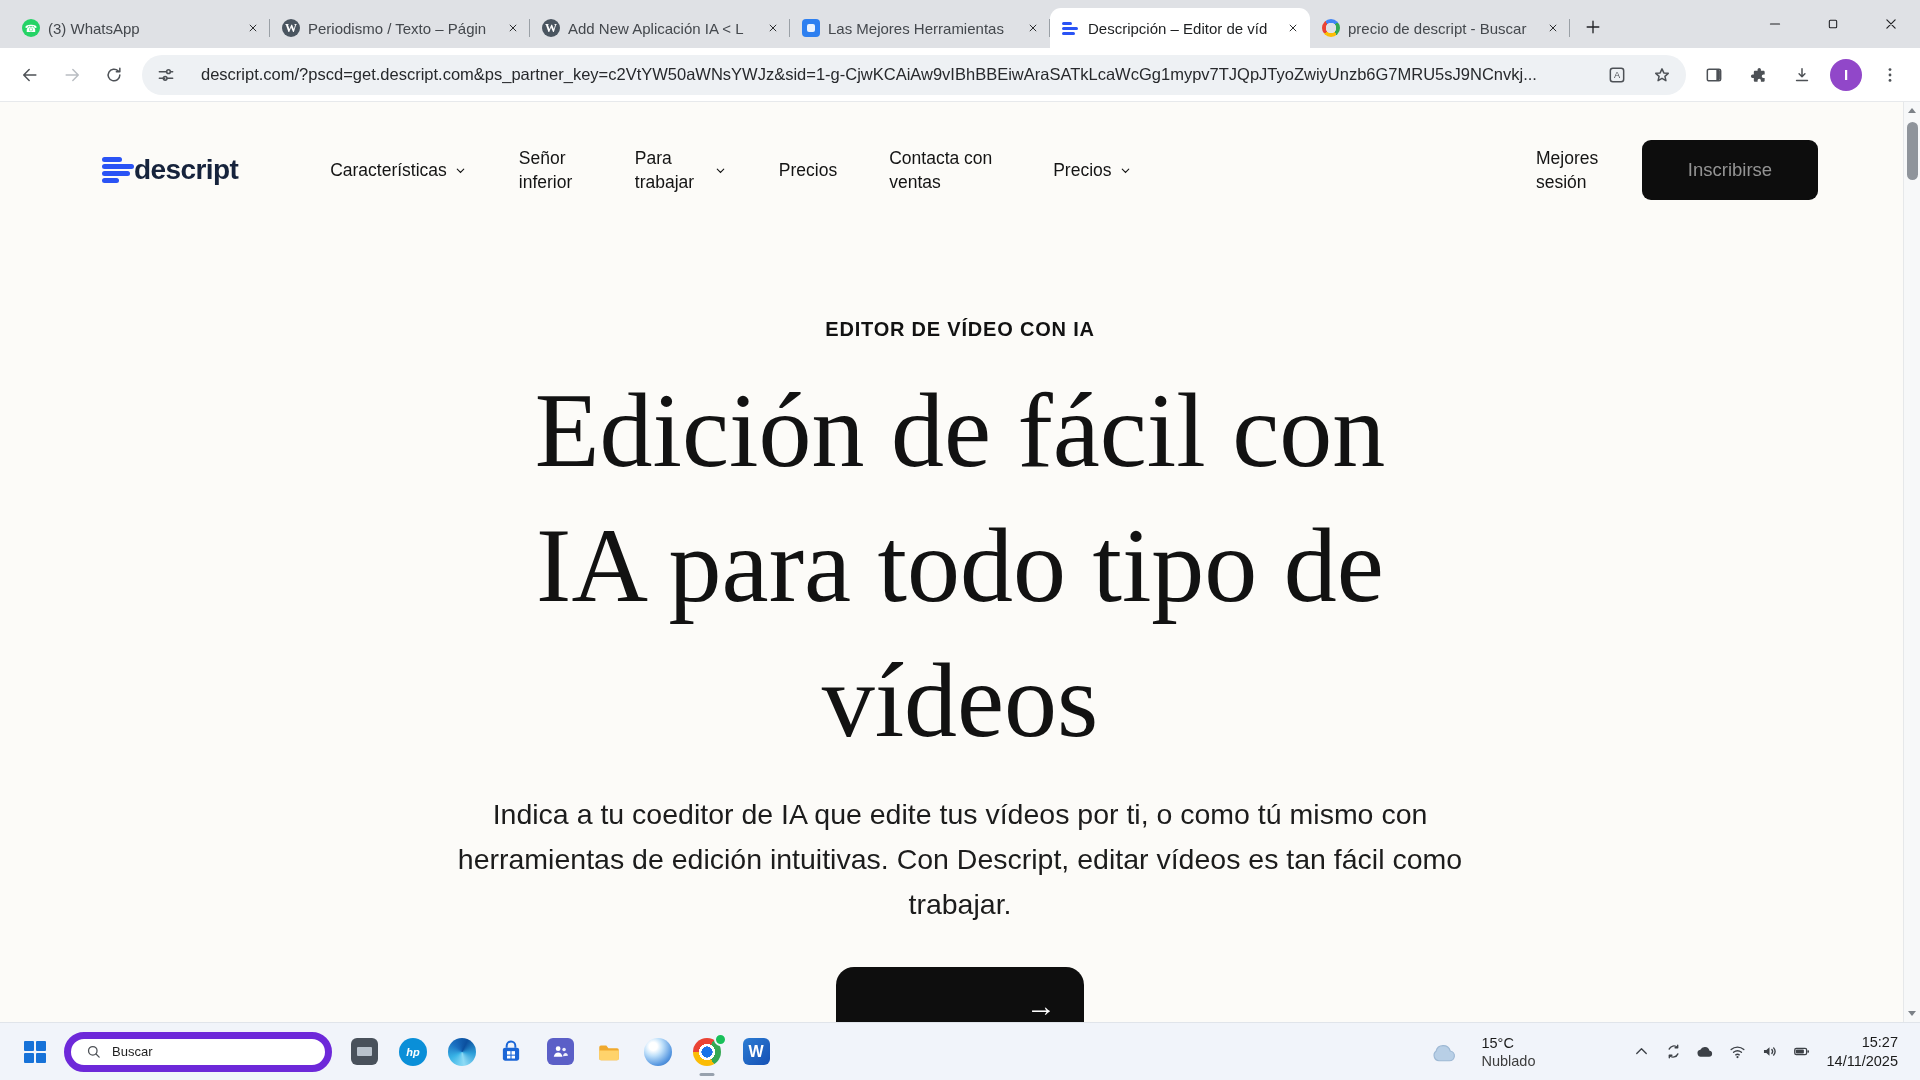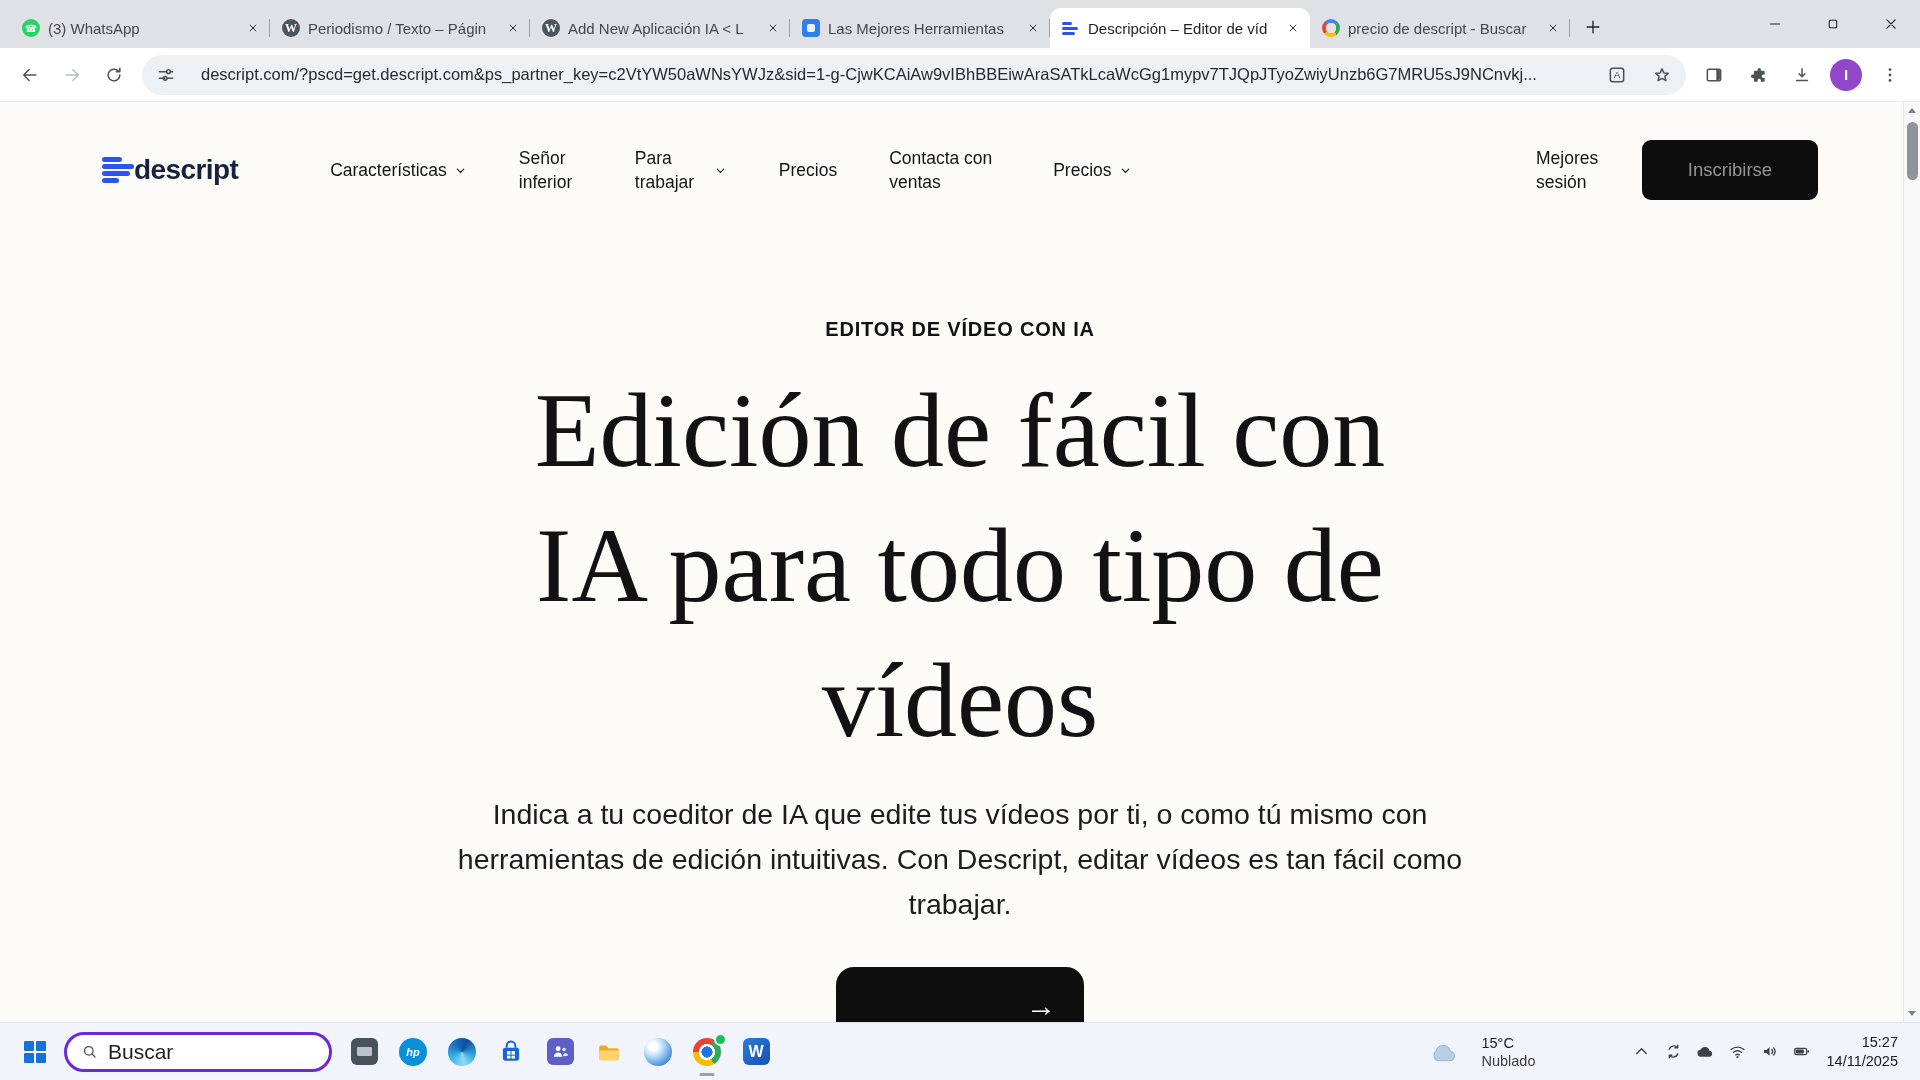--- a/index.html
+++ b/index.html
@@ -68,21 +68,21 @@
   .sb-up i { border-bottom:5px solid #7c8187; }
   .sb-down i { border-top:5px solid #7c8187; }
   .sb-thumb { width:11px; height:58px; margin-top:3px; border-radius:6px; background:#8f949b; }
   .sb-spacer { flex:1; }
 
   
   .taskbar { height:58px; background:#f1f4fa; border-top:1px solid #e0e4ea; display:flex; align-items:center; padding:0 14px; flex:none; }
   .start-btn { width:42px; height:42px; display:flex; align-items:center; justify-content:center; border-radius:6px; }
   .win-logo { width:22px; height:22px; display:grid; grid-template-columns:1fr 1fr; grid-template-rows:1fr 1fr; gap:2px; }
   .win-logo b { background:#1772d8; border-radius:1px; }
-  .tb-search { width:268px; height:40px; margin-left:8px; background:#fff; border:3px solid #6d28d9; border-radius:20px; display:flex; align-items:center; gap:10px; padding:0 14px; font-size:21px; color:#1f1f1f; }
+  .tb-search { width:268px; height:40px; margin-left:8px; background:#fff; border:7px solid #6d28d9; border-radius:20px; display:flex; align-items:center; gap:10px; padding:0 14px; font-size:13px; color:#1f1f1f; }
   .tb-search svg { width:17px; height:17px; }
   .tb-icons { display:flex; align-items:center; gap:17px; margin-left:16px; }
   .tb-icon { width:32px; height:32px; position:relative; display:flex; align-items:center; justify-content:center; border-radius:6px; }
   .tb-icon svg { width:26px; height:26px; }
   .round28 { width:28px; height:28px; border-radius:50%; }
   .hp-circle { background:#0a8fd8; color:#fff; font-size:11px; font-weight:700; font-style:italic; display:flex; align-items:center; justify-content:center; }
   .edge-circle { background:conic-gradient(from 170deg, #8edbf5, #38b3e6, #1b6fc0, #0b4f9e, #2e9fd9, #8edbf5); }
   .globe-circle { background:radial-gradient(circle at 33% 30%, #ffffff 0 15%, #bfe0fa 35%, #5596e0 70%, #2c64b0 100%); }
   .chrome-circle { background:
       radial-gradient(circle at 50% 50%, #1a73e8 0 5.5px, #ffffff 5.6px 8px, rgba(0,0,0,0) 8.2px),

